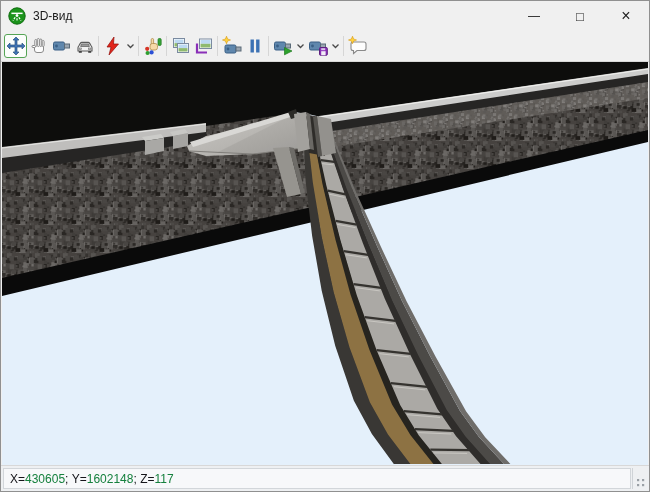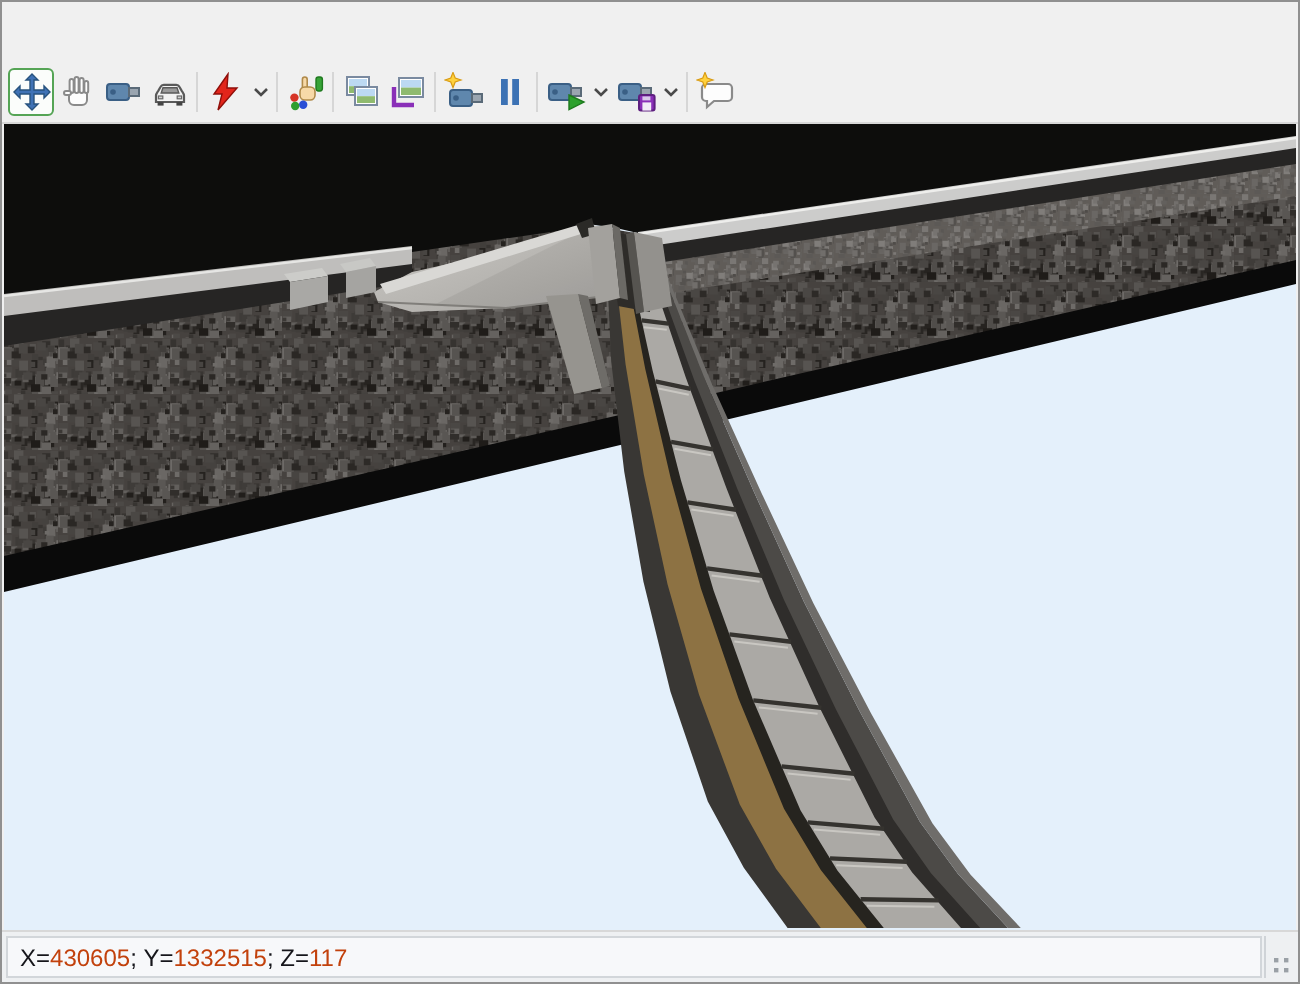--- a/index.html
+++ b/index.html
@@ -23,29 +23,42 @@
   .chev{width:12px;height:24px;display:flex;align-items:center;justify-content:center;}
   .tsep{width:1px;height:20px;background:#d6d6d6;margin:0 2px;flex:0 0 auto;}
   
   .viewport{position:absolute;left:1px;top:61px;width:646px;height:403px;background:var(--c-ground);}
   .viewport svg{display:block;}
   
   .statusbar{position:absolute;left:0;top:464px;width:648px;height:26px;background:#eef0f2;
              border-top:1px solid #d8d8d8;display:flex;align-items:stretch;box-sizing:border-box;}
   .coord-panel{flex:1 1 auto;margin:2px 1px 2px 2px;background:#f7f8fa;border:1px solid #d2d6da;
                display:flex;align-items:center;padding-left:6px;font-size:12px;color:#15151a;white-space:pre;}
-  .coord-panel .val{color:#c2410c;}
+  .coord-panel .val{color:#15803d;}
   .sb-sep{width:1px;background:#cfd3d7;margin:2px 0;}
   .grip{width:16px;display:flex;align-items:flex-end;justify-content:flex-end;padding:0 3px 3px 0;box-sizing:border-box;}
 </style>
 </head>
 <body>
 
 <div class="window">
 
+  <div class="titlebar">
+    <svg class="app-icon" viewBox="0 0 18 18">
+      <circle cx="9" cy="9" r="8.2" fill="#1b941b" stroke="#0e6b0e" stroke-width="1"></circle>
+      <rect x="3.4" y="5.6" width="11.2" height="1.5" fill="#ffffff"></rect>
+      <path d="M9,7.4 L5,13.6 M9,7.4 L13,13.6 M9,7.8 L9,13.6" stroke="#ffffff" stroke-width="1.2" fill="none" stroke-dasharray="2.2 1.2"></path>
+    </svg>
+    <span class="title-text">3D-вид</span>
+    <div class="win-controls">
+      <button class="win-btn min">—</button>
+      <button class="win-btn">□</button>
+      <button class="win-btn close">×</button>
+    </div>
+  </div>
 
   <div class="toolbar">
 
     <svg width="0" height="0" style="position:absolute" aria-hidden="true">
       <defs>
         <g id="camico">
           <rect x="1.5" y="6" width="11" height="8" rx="1.5" fill="#5f87ad" stroke="#3a5f85"></rect>
           <rect x="12.5" y="8" width="5" height="4" fill="#9aa5b0" stroke="#5a6a78"></rect>
           <circle cx="4.5" cy="10" r="1.4" fill="#3a5f85"></circle>
         </g>
@@ -425,21 +438,21 @@
         <polygon points="312,116 316,115 321,155 317,156" fill="#565450"></polygon>
         <polygon points="316,115 330,118 335,152 321,155" fill="#93918d"></polygon>
 
         <polygon points="272,147 288,146 300,193 286,196" fill="#96948f"></polygon>
         <polygon points="288,146 293,147 304,192 300,193" fill="#6e6c68"></polygon>
       </g>
     </svg>
   </div>
 
   <div class="statusbar">
-    <div class="coord-panel"><span>X=</span><span class="val">430605</span><span>; </span><span>Y=</span><span class="val">1332515</span><span>; </span><span>Z=</span><span class="val">117</span></div>
+    <div class="coord-panel"><span>X=</span><span class="val">430605</span><span>; </span><span>Y=</span><span class="val">1602148</span><span>; </span><span>Z=</span><span class="val">117</span></div>
     <div class="sb-sep"></div>
     <div class="grip">
       <svg width="10" height="10" viewBox="0 0 10 10">
         <rect x="1" y="1" width="2.2" height="2.2" fill="#9aa0a6"></rect>
         <rect x="6" y="1" width="2.2" height="2.2" fill="#9aa0a6"></rect>
         <rect x="1" y="6" width="2.2" height="2.2" fill="#9aa0a6"></rect>
         <rect x="6" y="6" width="2.2" height="2.2" fill="#9aa0a6"></rect>
       </svg>
     </div>
   </div>

